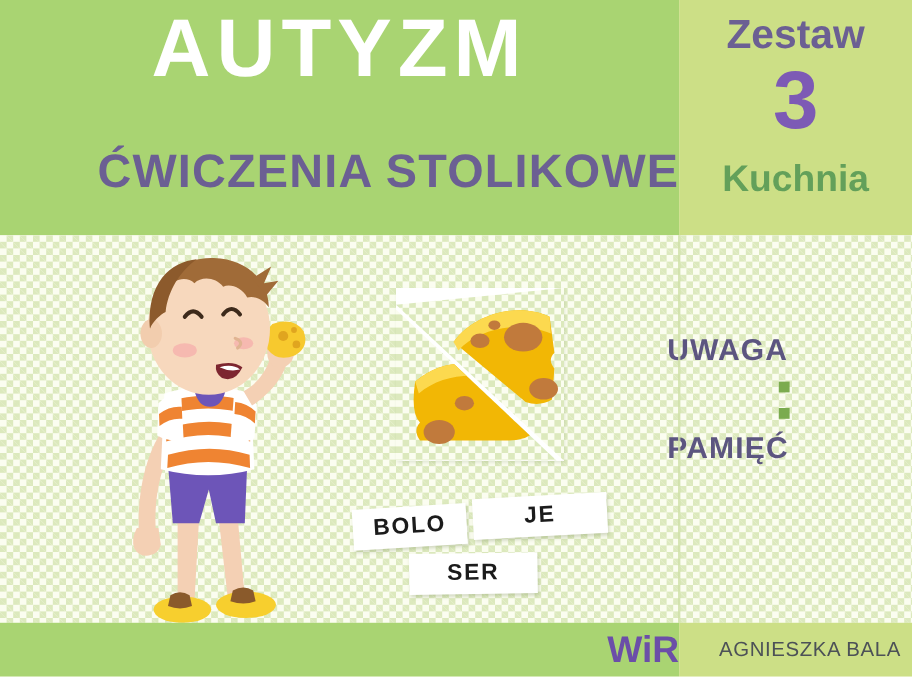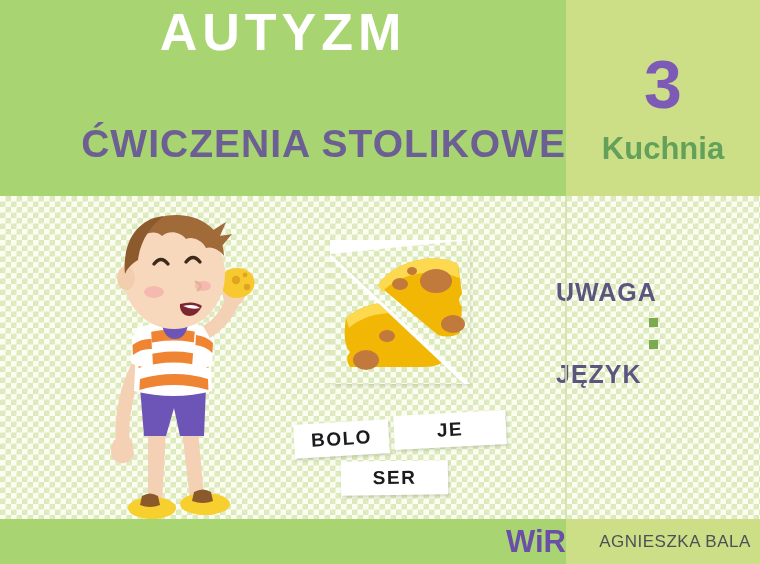--- a/index.html
+++ b/index.html
@@ -35,21 +35,21 @@
     left: 566px; top: 0;
     width: 194px; height: 196px;
     background: #ccdf86;
   }
   .title-main {
     position: absolute;
     left: 0; top: 6px;
     width: 566px;
     text-align: center;
     color: #ffffff;
-    font-size: 52px;
+    font-size: 68px;
     font-weight: bold;
     letter-spacing: 5px;
     line-height: 1.0;
     white-space: nowrap;
   }
   .title-sub {
     position: absolute;
     left: 0; top: 124px;
     width: 566px;
     text-align: right;
@@ -214,20 +214,21 @@
 
 <div id="cover">
 
   <div class="header">
     <div class="header-left"></div>
     <div class="header-right"></div>
 
     <div class="title-main">AUTYZM</div>
     <div class="title-sub">ĆWICZENIA STOLIKOWE</div>
 
+    <div class="set-word">Zestaw</div>
     <div class="set-number">3</div>
     <div class="set-topic">Kuchnia</div>
   </div>
 
   <div class="main">
 
     <svg width="200" height="315" viewBox="0 0 200 315" style="position:absolute;left:70px;top:16px;">
 
       <path d="M63 150 C48 175 44 210 46 233 L60 233 C58 208 62 178 76 158 Z" fill="#f4d0b4"></path>
 
@@ -326,21 +327,21 @@
     </div>
 
     <div class="word-card wc-bolo" style="top:226px;">BOLO</div>
     <div class="word-card wc-je" style="top:217px;">JE</div>
     <div class="word-card wc-ser" style="top:265px;">SER</div>
 
     <div class="keywords" style="top:84px;">
       <div class="keyword">UWAGA</div>
       <div class="kw-dot"></div>
       <div class="kw-dot"></div>
-      <div class="keyword">JĘZYK</div>
+      <div class="keyword">PAMIĘĆ</div>
     </div>
   </div>
 
   <div class="main-divider"></div>
 
   <div class="footer-left"></div>
   <div class="footer-right"></div>
 
   <div class="wir-logo">
     <span class="wir-text">WiR</span>

